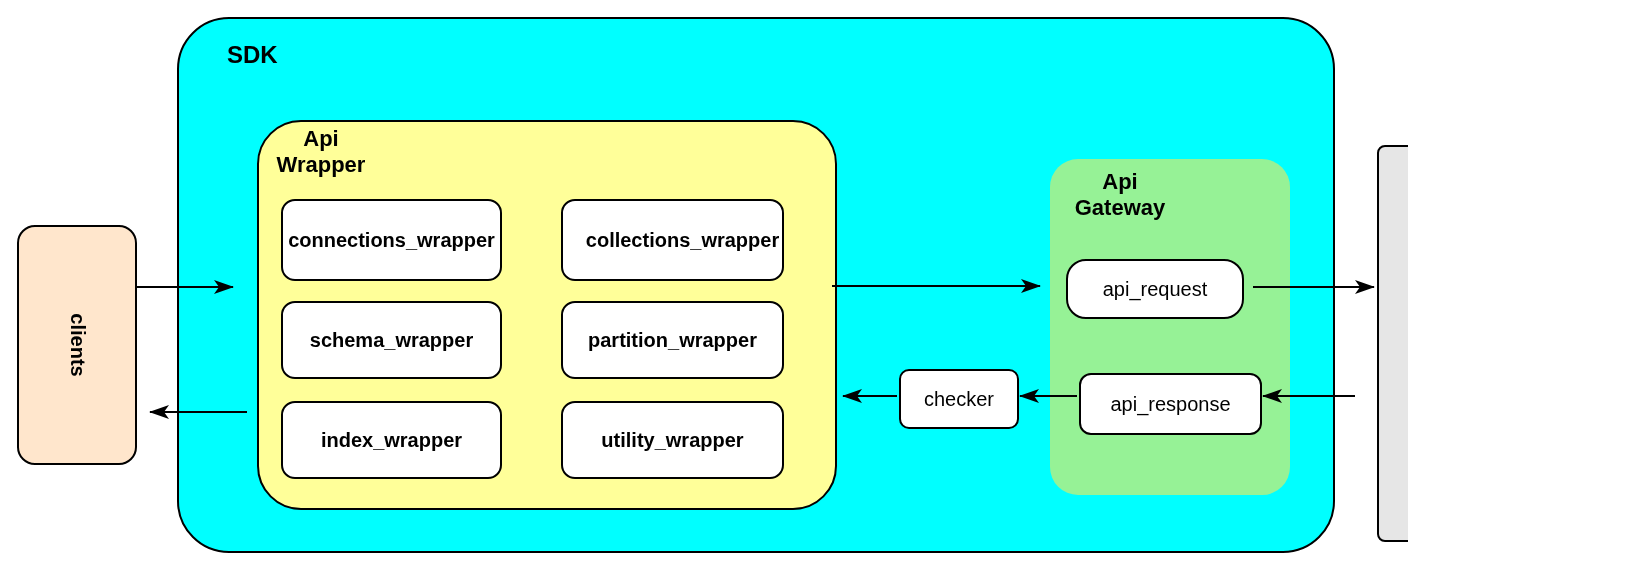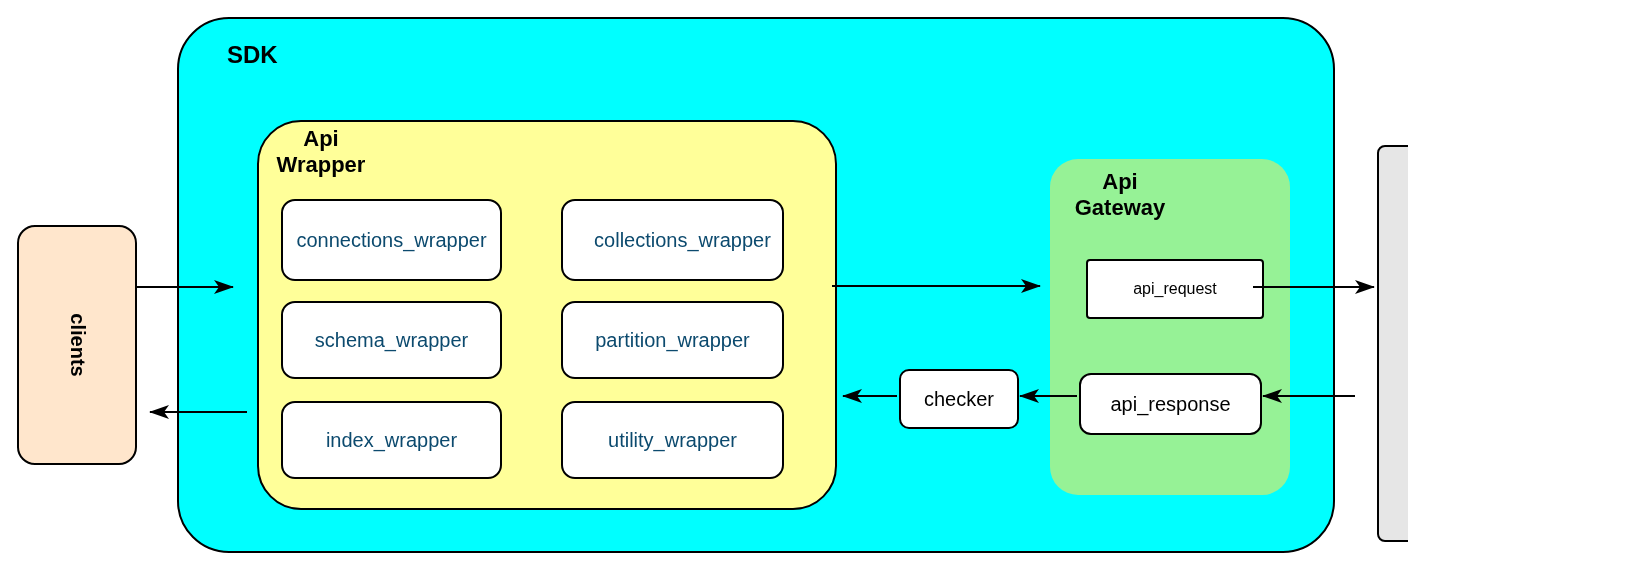--- a/index.html
+++ b/index.html
@@ -71,21 +71,22 @@
     text-align: center;
     color: #000;
   }
   .module {
     position: absolute;
     box-sizing: border-box;
     border: 2px solid var(--color-border, #000000);
     background: var(--color-module_fill, #ffffff);
     border-radius: 14px;
     font-size: 20px;
-    color: #0c4a6e;
+    color: #000000;
+    font-weight: bold;
   }
   #mod-connections { left: 22px;  top: 77px;  width: 221px; height: 82px; }
   #mod-collections { left: 302px; top: 77px;  width: 223px; height: 82px; padding-left: 20px; }
   #mod-schema      { left: 22px;  top: 179px; width: 221px; height: 78px; }
   #mod-partition   { left: 302px; top: 179px; width: 223px; height: 78px; }
   #mod-index       { left: 22px;  top: 279px; width: 221px; height: 78px; }
   #mod-utility     { left: 302px; top: 279px; width: 223px; height: 78px; }
   
   #api-gateway {
     position: absolute;
@@ -96,21 +97,21 @@
   }
   #api-gateway-label {
     position: absolute;
     left: 8px; top: 10px; width: 124px;
     font-weight: bold;
     font-size: 22px;
     line-height: 1.18;
     text-align: center;
     color: #000;
   }
-  #api-request  { left: 36px; top: 100px; width: 178px; height: 60px; border-radius: 4px; font-size: 16px; background: var(--color-module_fill, #fff); }
+  #api-request  { left: 16px; top: 100px; width: 178px; height: 60px; border-radius: 20px; font-size: 20px; background: var(--color-module_fill, #fff); }
   #api-response { left: 29px; top: 214px; width: 183px; height: 62px; border-radius: 12px; font-size: 20px; background: var(--color-module_fill, #fff); }
   #api-request, #api-response {
     position: absolute;
     box-sizing: border-box;
     border: 2px solid var(--color-border, #000000);
     color: #000;
   }
   
   #checker {
     left: 720px; top: 350px; width: 120px; height: 60px;

